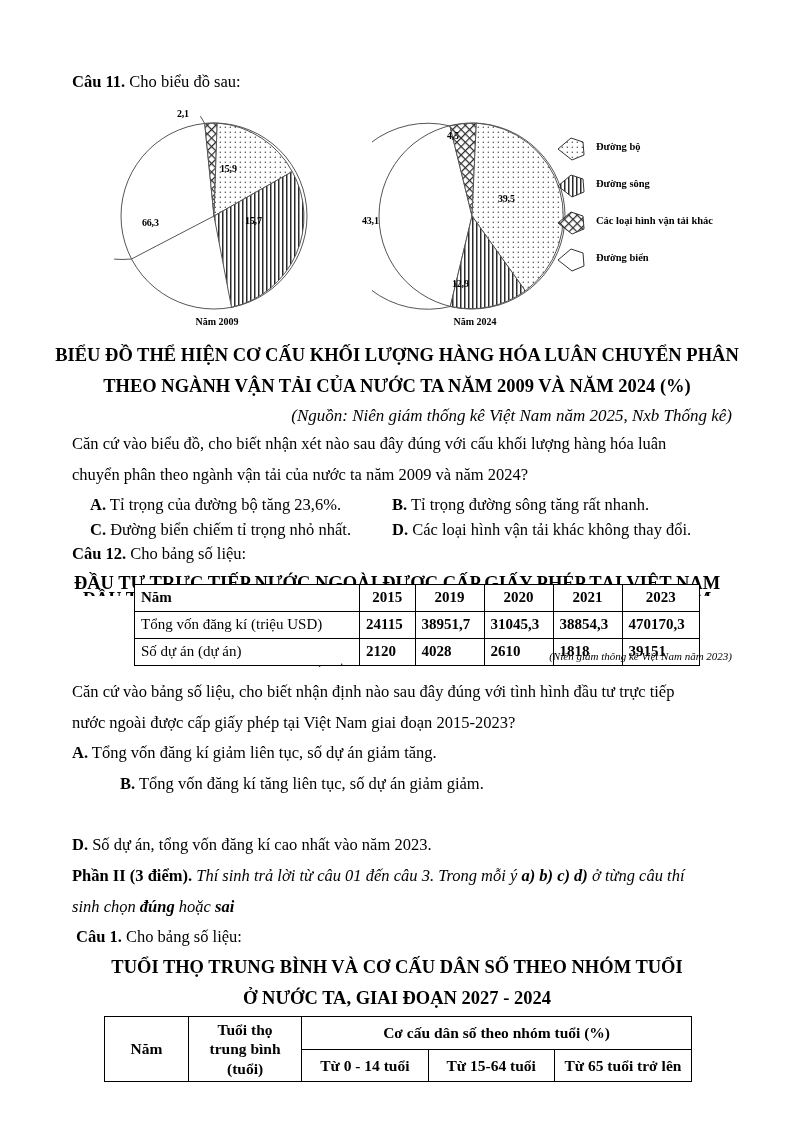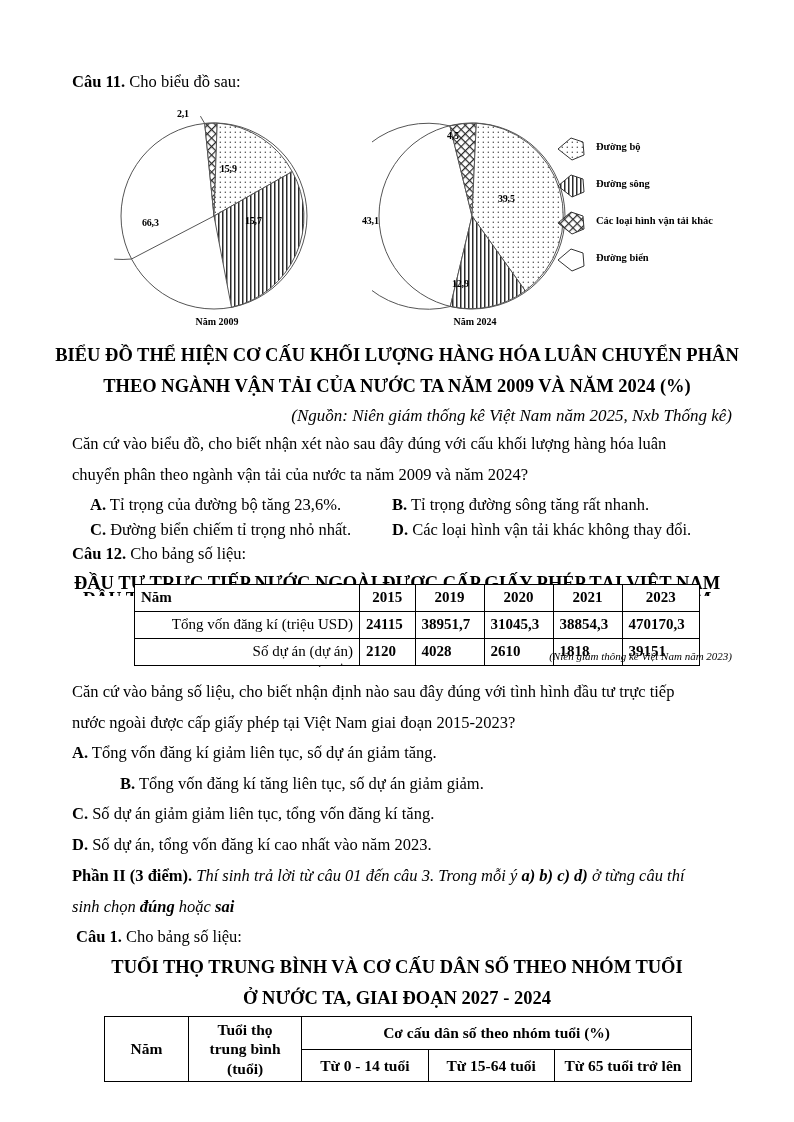--- a/index.html
+++ b/index.html
@@ -149,21 +149,21 @@
     font-size: 15px;
     background: #fff;
   }
   #fdi-table td {
     border: 1px solid #000;
     padding: 2px 6px;
     height: 22px;
     line-height: 1.05;
   }
   #fdi-table .hdr { font-weight: bold; text-align: center; }
-  #fdi-table .rowlab { text-align: right; width: 212px; }
+  #fdi-table .rowlab { text-align: left; width: 212px; }
   #fdi-table .num { text-align: left; font-weight: bold; }
 
   #t1-source {
     position: absolute;
     right: 62px; top: 650px;
     font-style: italic;
     font-size: 11px;
     white-space: nowrap;
     margin-left: 48px;
   }
@@ -384,23 +384,20 @@
 
   <div class="line" id="q12-stem-1">Căn cứ vào bảng số liệu, cho biết nhận định nào sau đây đúng với tình hình đầu tư trực tiếp</div>
   <div class="line" id="q12-stem-2">nước ngoài được cấp giấy phép tại Việt Nam giai đoạn 2015-2023?</div>
 
   <div class="line" id="q12-opt-a">
     <span class="b">A.</span><span> Tổng vốn đăng kí giảm liên tục, số dự án giảm tăng.</span>
   </div>
   <div class="line" id="q12-opt-b">
     <span class="b">B.</span><span> Tổng vốn đăng kí tăng liên tục, số dự án giảm giảm.</span>
   </div>
-  <div class="line" id="q12-opt-c">
-    <span class="b">C.</span><span> Số dự án giảm giảm liên tục, tổng vốn đăng kí tăng.</span>
-  </div>
   <div class="line" id="q12-opt-d">
     <span class="b">D.</span><span> Số dự án, tổng vốn đăng kí cao nhất vào năm 2023.</span>
   </div>
 
   <div class="line" id="phan2-1">
     <span class="b">Phần II (3 điểm).</span><span class="i"> Thí sinh trả lời từ câu 01 đến câu 3. Trong mỗi ý </span><span class="b i">a) b) c) d)</span><span class="i"> ở từng câu thí</span>
   </div>
   <div class="line" id="phan2-2">
     <span class="i">sinh chọn </span><span class="b i">đúng</span><span class="i"> hoặc </span><span class="b i">sai</span>
   </div>

